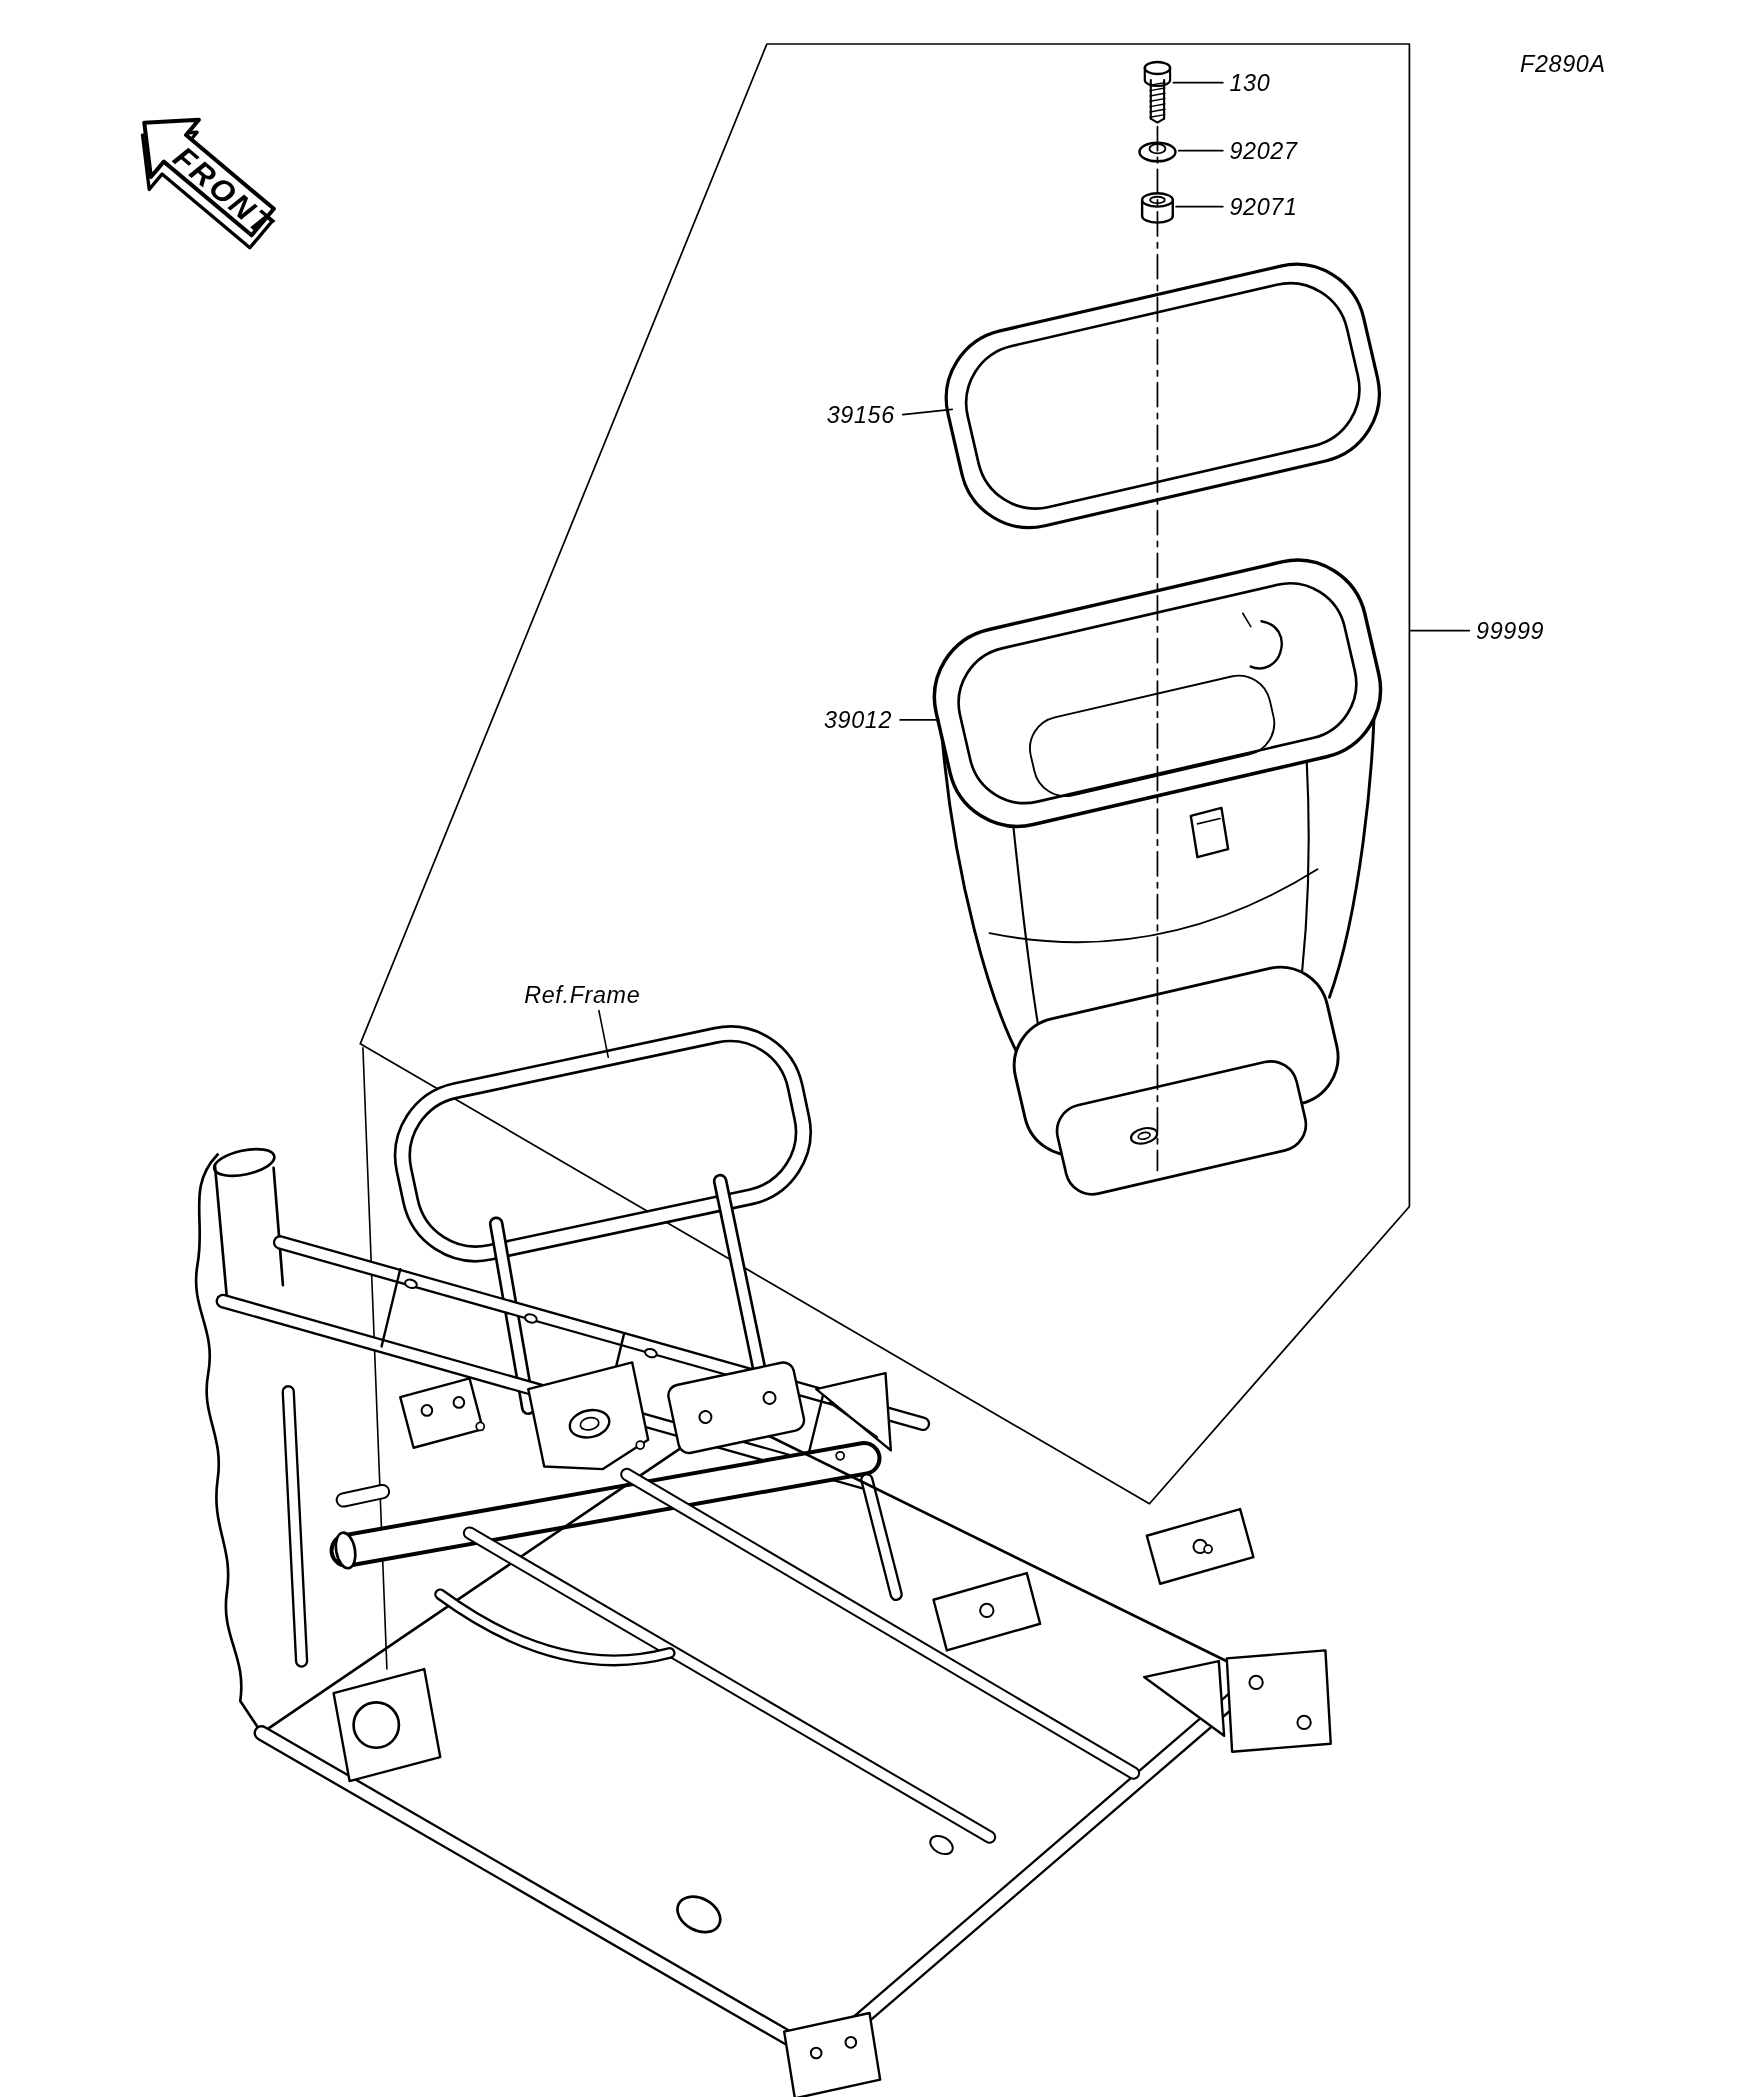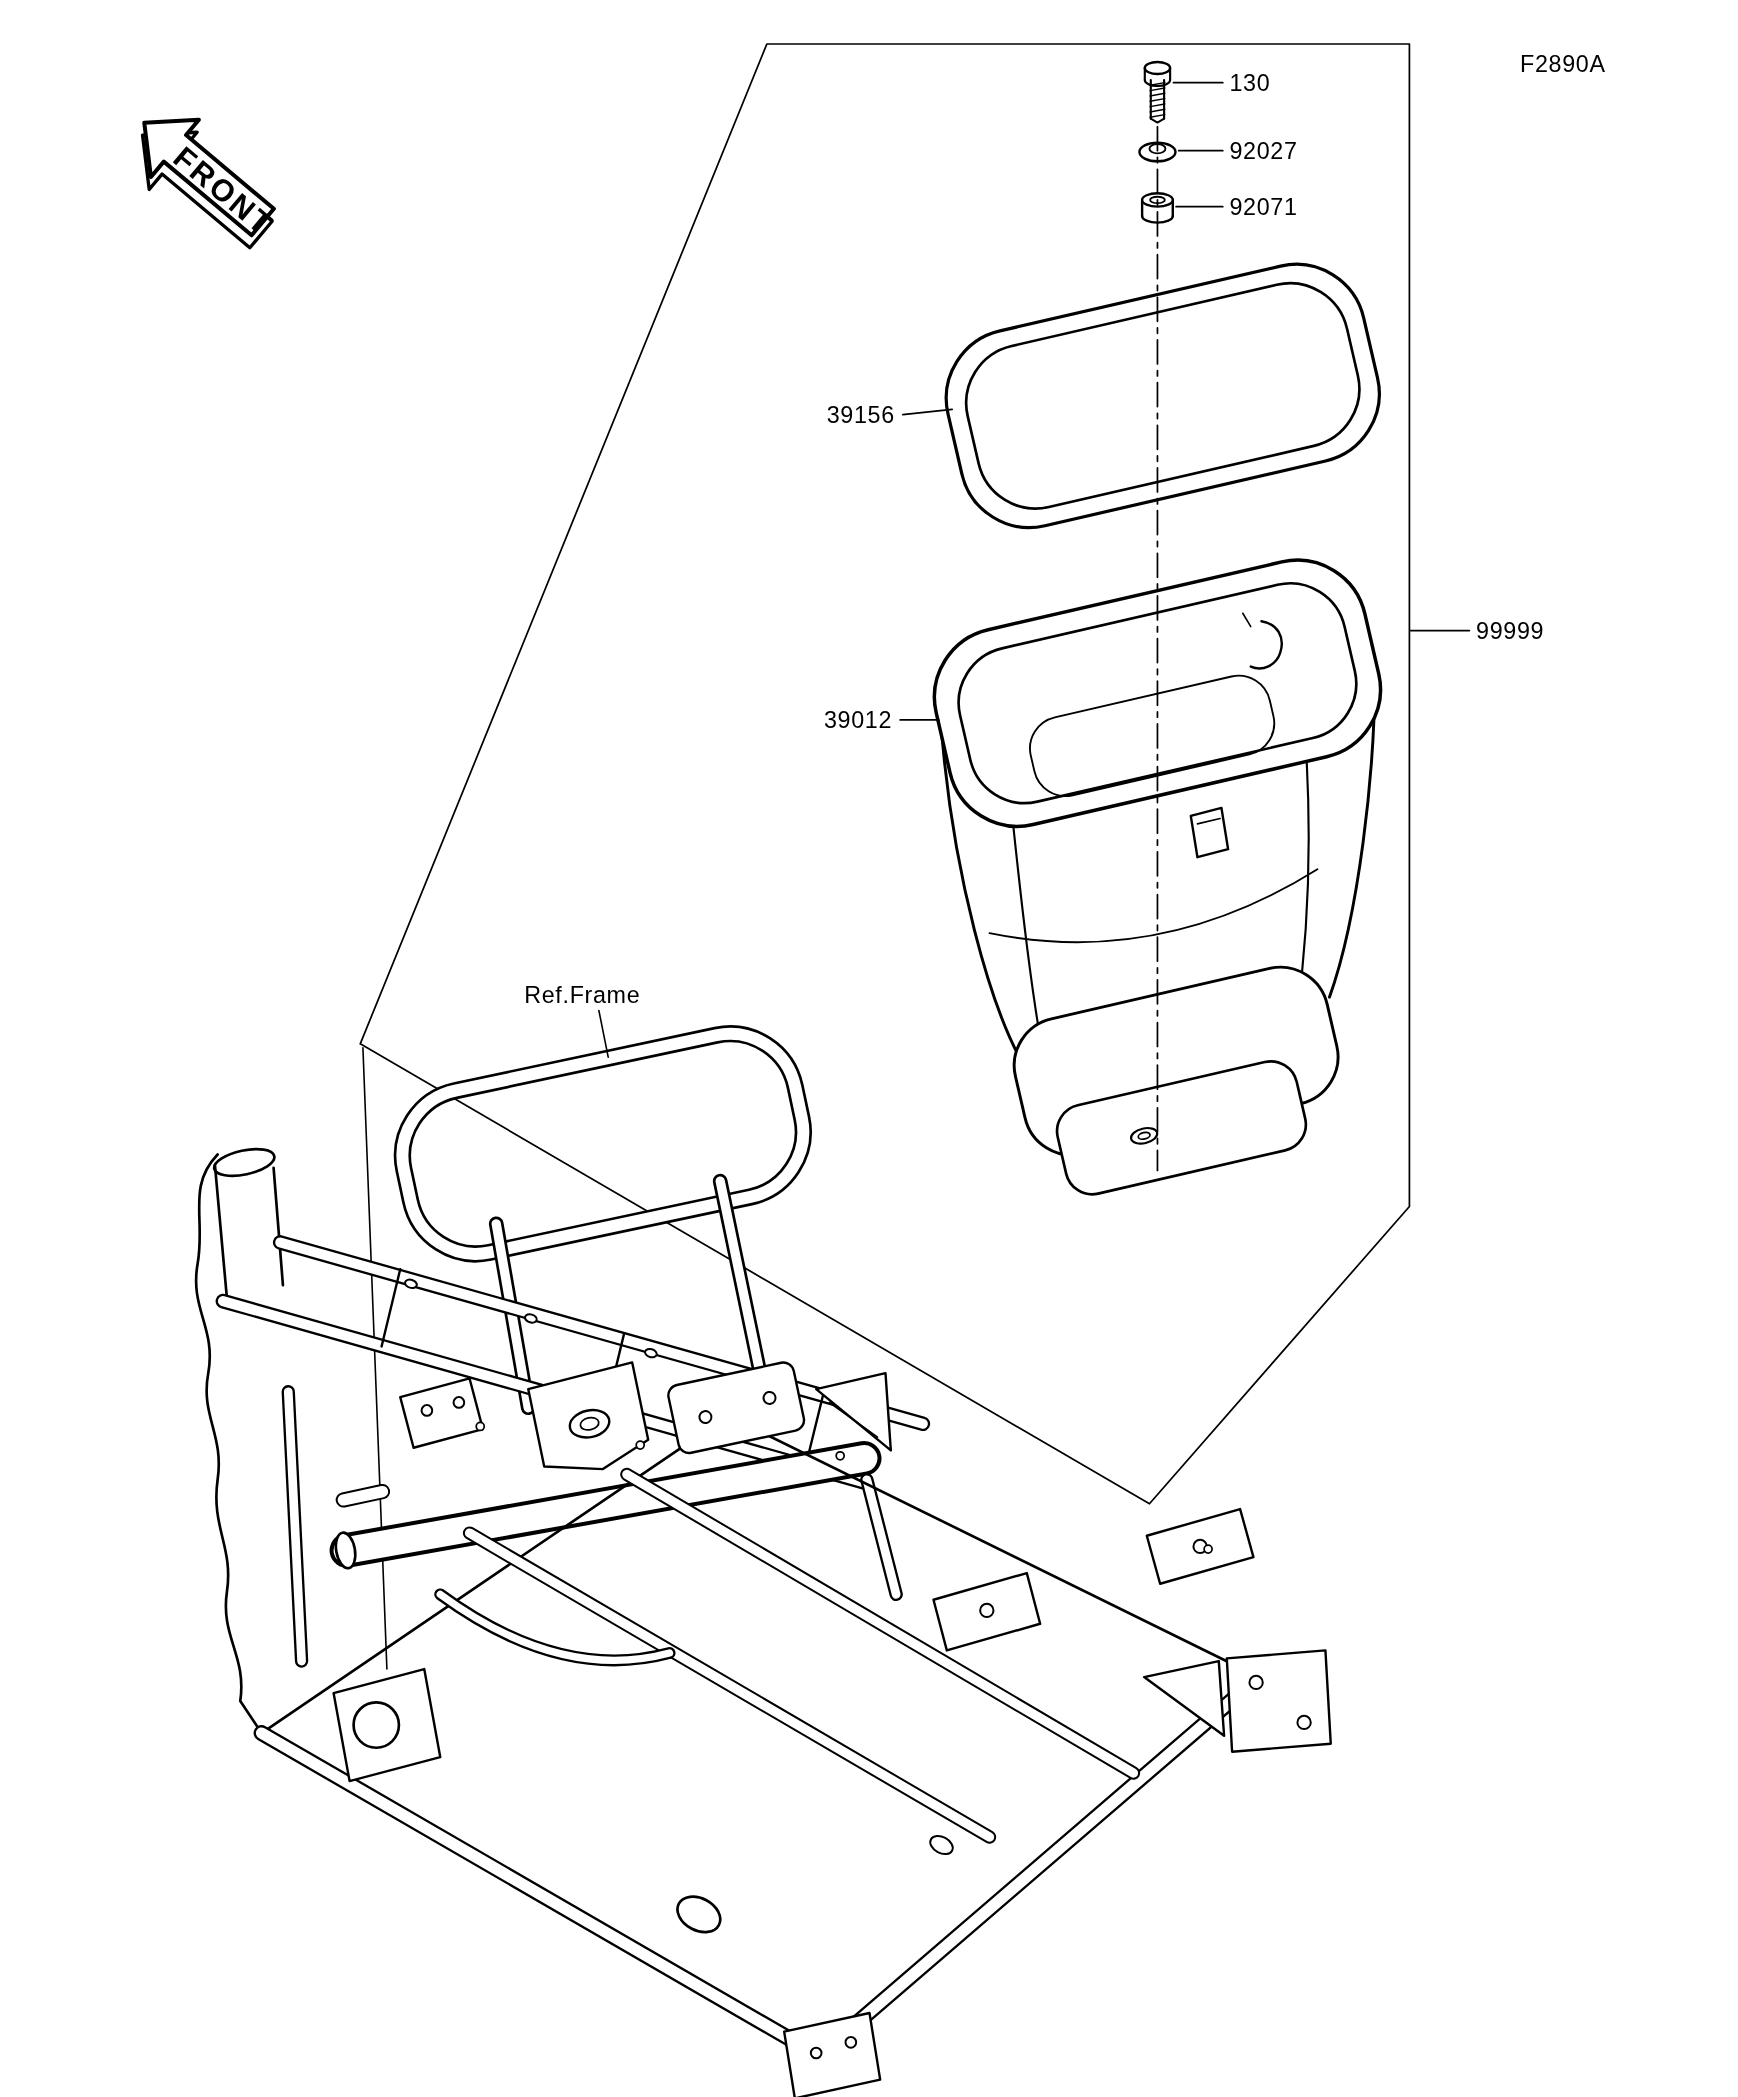--- a/index.html
+++ b/index.html
@@ -1,16 +1,16 @@
 <!DOCTYPE html>
 <html style="font-size:15px"><head>
 <meta charset="utf-8">
 <style>
   html,body{margin:0;padding:0;background:#ffffff;width:1739px;height:2097px;}
-  #stage{position:relative;width:1739px;height:2097px;background:#fff;overflow:hidden;}
+  #stage{position:relative;width:1739px;height:2097px;background:#fff;overflow:hidden;font-style:italic;}
   svg{display:block;width:1739px;height:2097px;}
   .ln{fill:none;stroke:#000;stroke-linejoin:round;stroke-linecap:round;}
   .fw{fill:#ffffff;stroke:#000;stroke-linejoin:round;}
   .tw{fill:none;stroke:#ffffff;stroke-linecap:round;}
   .lbl{font-family:"Liberation Sans","DejaVu Sans",sans-serif;font-size:17.5px;fill:#000;letter-spacing:0.5px;}
   .front-txt{font-family:"Liberation Sans","DejaVu Sans",sans-serif;font-weight:bold;font-size:23px;letter-spacing:2px;fill:#000;}
 </style>
 </head>
 <body>
 

